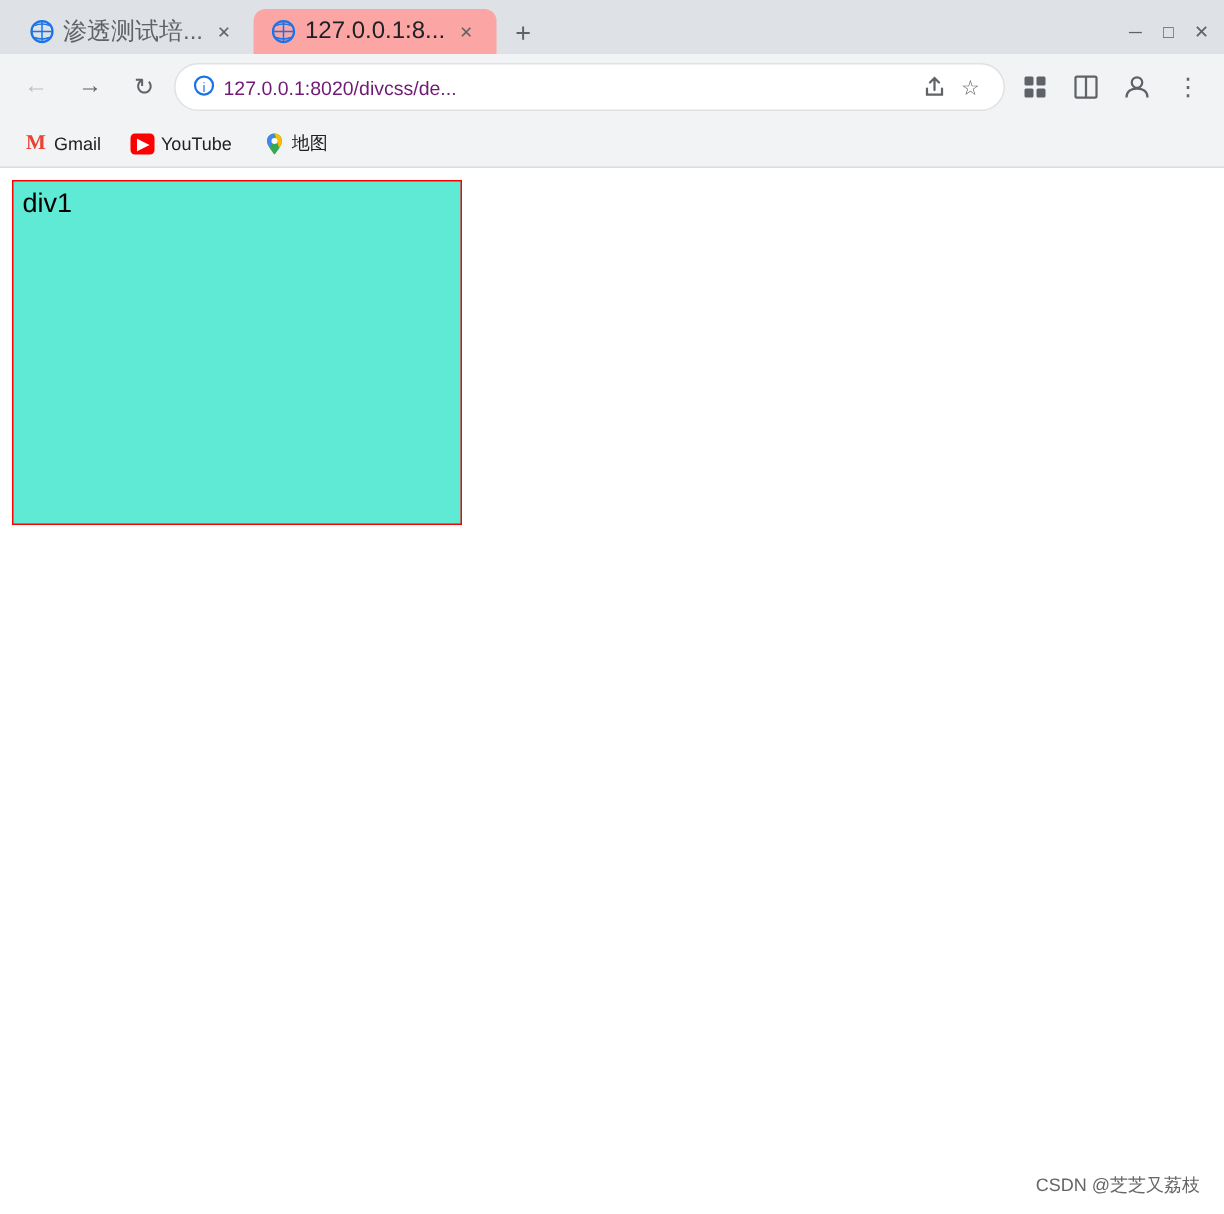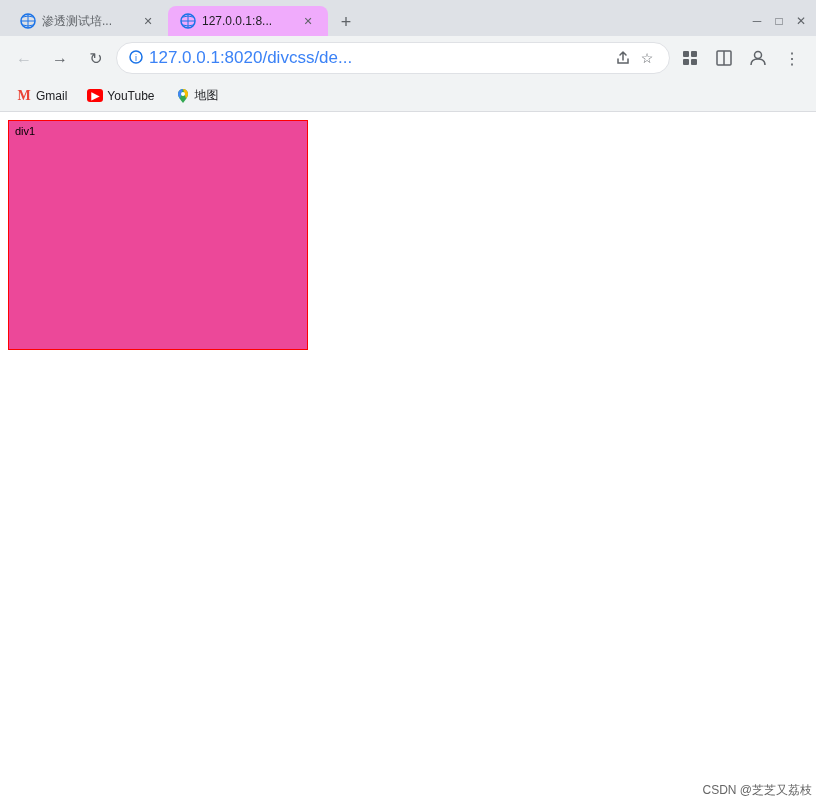--- a/index.html
+++ b/index.html
@@ -35,21 +35,21 @@
       display: flex;
       align-items: flex-end;
       gap: 0;
       flex: 1;
     }
 
     .tab {
       display: flex;
       align-items: center;
       gap: 6px;
-      background: #f0abfc;
+      background: #fca5a5;
       padding: 6px 12px;
       border-radius: 8px 8px 0 0;
       font-size: 12px;
       color: #202124;
       min-width: 160px;
       max-width: 200px;
       height: 30px;
       position: relative;
       cursor: pointer;
     }
@@ -63,21 +63,21 @@
       width: 16px;
       height: 16px;
       flex-shrink: 0;
     }
 
     .tab-title {
       flex: 1;
       overflow: hidden;
       text-overflow: ellipsis;
       white-space: nowrap;
-      font-size: 12px;
+      font-size: 16px;
     }
 
     .tab-close {
       width: 16px;
       height: 16px;
       display: flex;
       align-items: center;
       justify-content: center;
       border-radius: 50%;
       font-size: 11px;
@@ -150,22 +150,22 @@
       background: white;
       border-radius: 20px;
       padding: 6px 12px;
       gap: 6px;
       height: 32px;
       border: 1px solid #dfe1e5;
     }
 
     .address-text {
       flex: 1;
-      font-size: 17px;
-      color: #3b82f6;
+      font-size: 13px;
+      color: #701a75;
       overflow: hidden;
       text-overflow: ellipsis;
       white-space: nowrap;
     }
 
     .address-icons {
       display: flex;
       align-items: center;
       gap: 4px;
     }
@@ -240,30 +240,30 @@
       display: grid;
       grid-template-columns: 1fr 1fr;
       grid-template-rows: auto auto;
       width: 600px;
     }
 
     .div-box {
       border: 1px solid red;
       height: 230px;
       padding: 4px 6px;
-      font-size: 11px;
+      font-size: 18px;
       color: #000;
-      background: #ec4899;
+      background: #5eead4;
     }
 
     
     .watermark {
       position: fixed;
       bottom: 10px;
-      right: 4px;
+      right: 16px;
       font-size: 12px;
       color: #666;
     }
 
     
     .gmail-m {
       color: #EA4335;
       font-weight: bold;
       font-size: 14px;
       font-family: serif;

